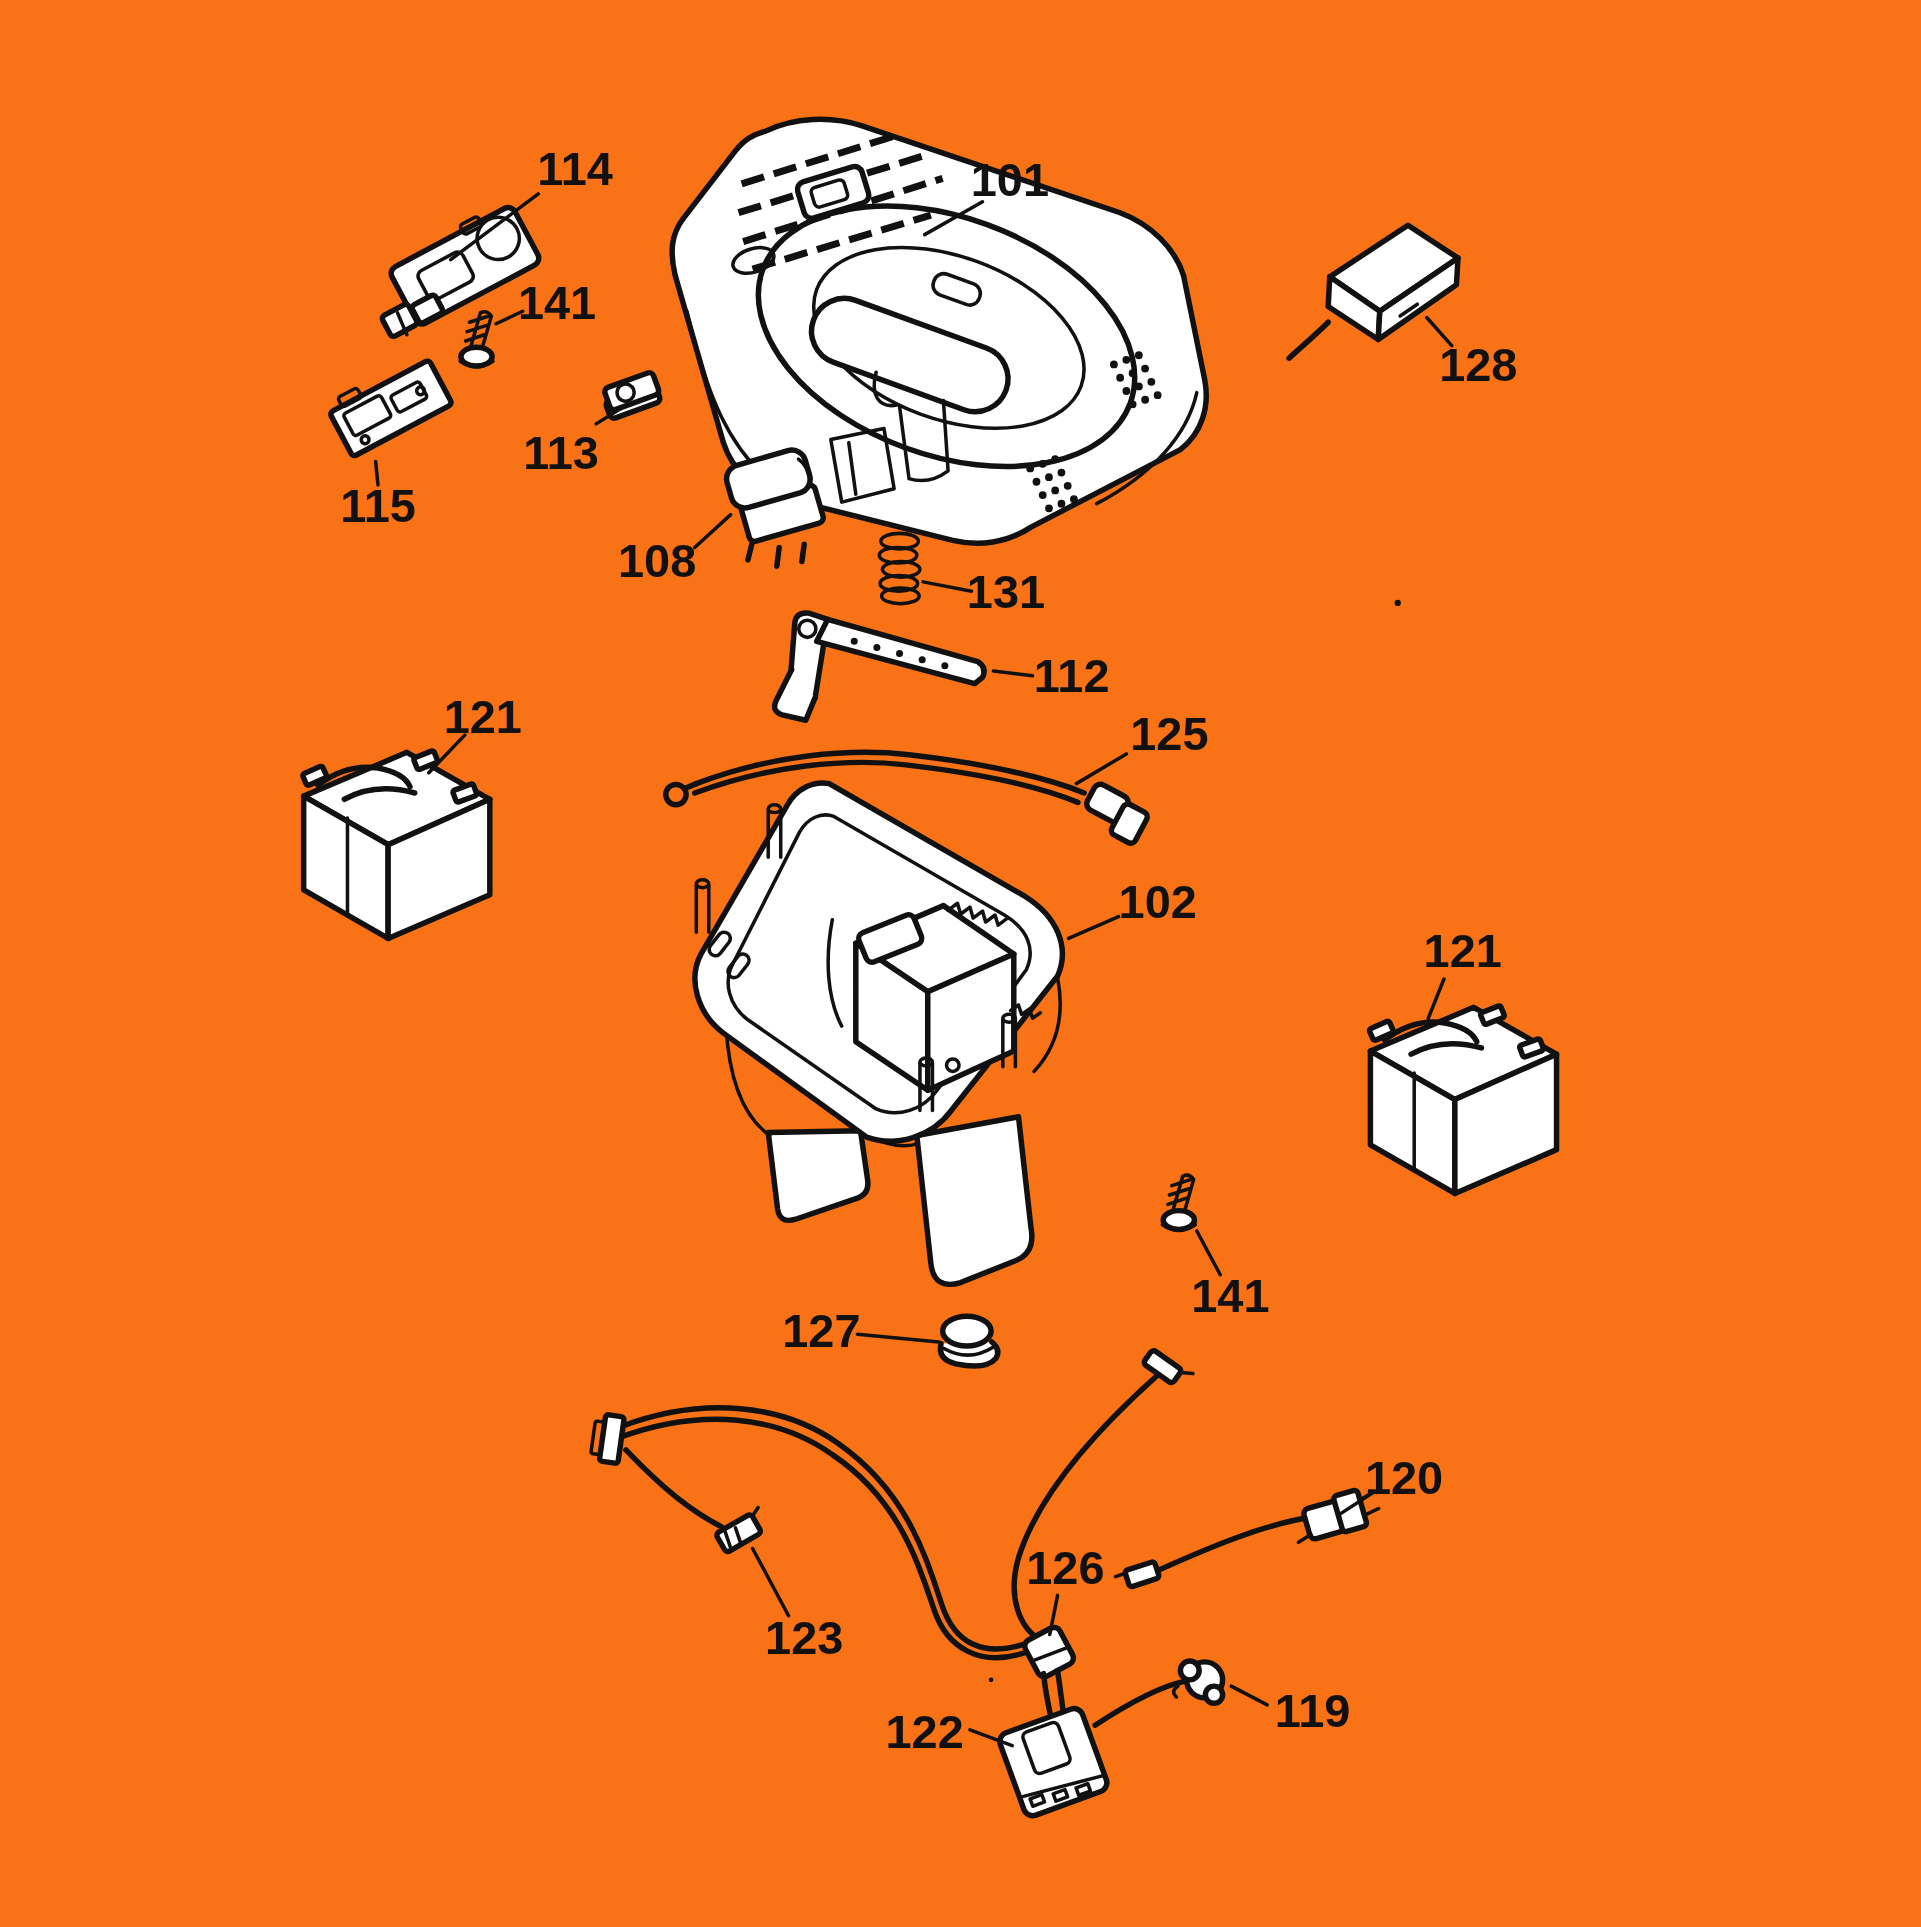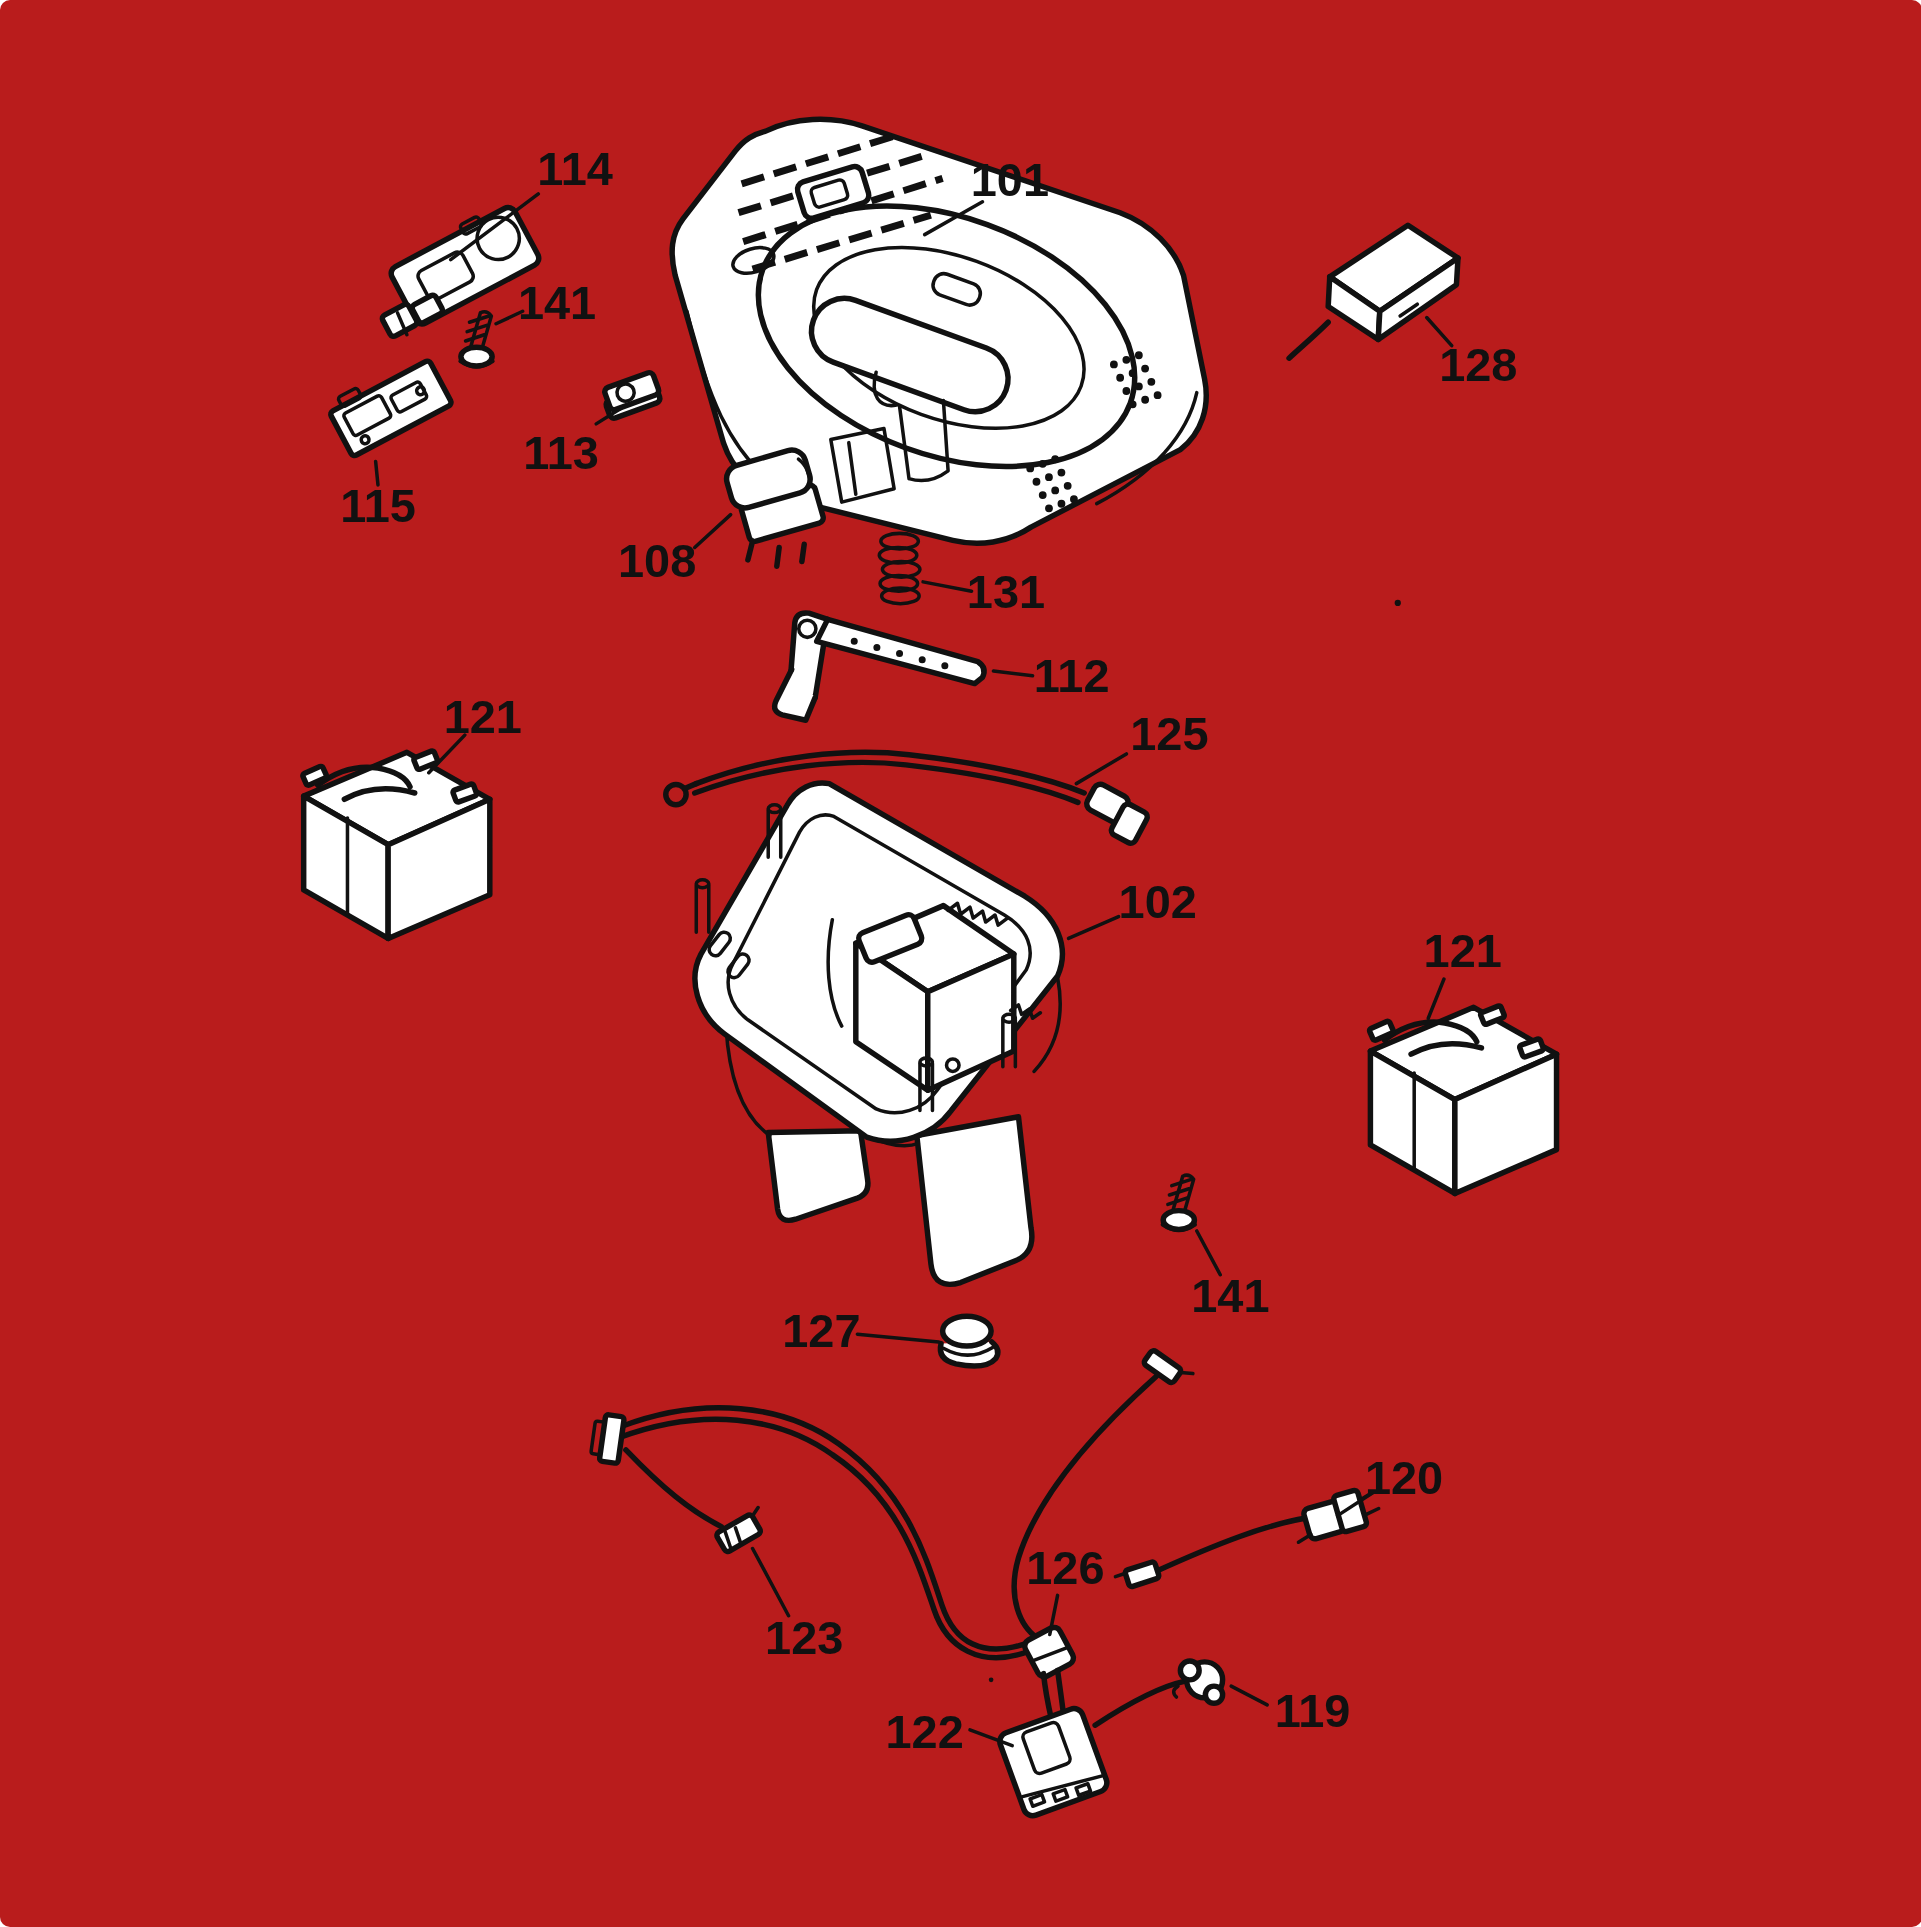--- a/index.html
+++ b/index.html
@@ -1,16 +1,16 @@
 <!DOCTYPE html>
 <html style="font-size:12.5px"><head>
 <meta charset="utf-8">
 <style>
   html,body{margin:0;padding:0;background:#ffffff;}
-  .stage{width:1922px;height:1927px;background:#b91c1c;position:relative;border-radius:10px;}
+  .stage{width:1922px;height:1927px;background:#f97316;position:relative;}
   svg{display:block;}
   .ln   {fill:none;stroke:#111;stroke-width:7;stroke-linecap:round;stroke-linejoin:round;}
   .ln4  {fill:none;stroke:#111;stroke-width:4.5;stroke-linecap:round;stroke-linejoin:round;}
   .fillw{fill:#fff;stroke:#111;stroke-width:7;stroke-linecap:round;stroke-linejoin:round;}
   .lead {stroke:#111;stroke-width:4.5;stroke-linecap:round;}
   .vents{fill:none;stroke:#111;stroke-width:9;stroke-dasharray:30 13;stroke-linecap:butt;}
   .dots {fill:none;stroke:#111;stroke-width:10;stroke-dasharray:0 17;stroke-linecap:round;}
   .rivets{fill:none;stroke:#111;stroke-width:9;stroke-dasharray:0 30;stroke-linecap:round;}
   .callout{font-family:"Liberation Sans", sans-serif;font-weight:700;font-size:60px;fill:#111;text-anchor:middle;}
 </style>

